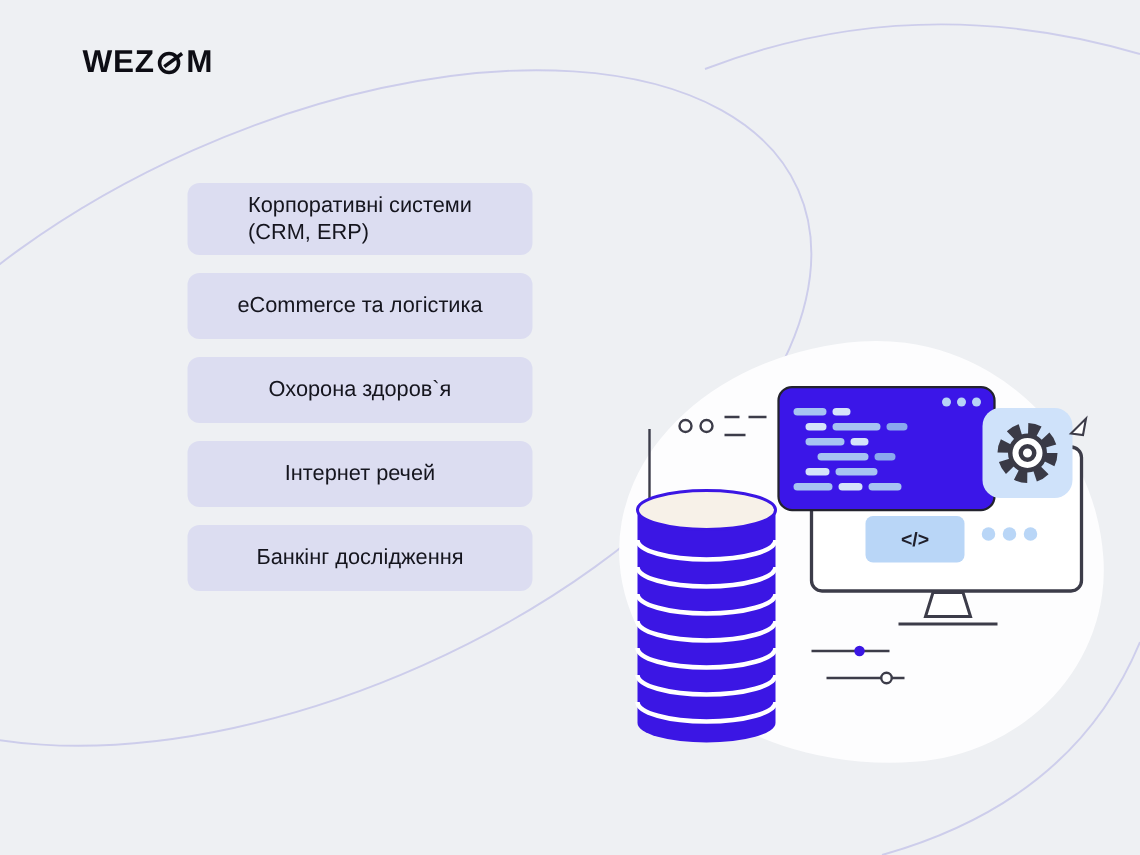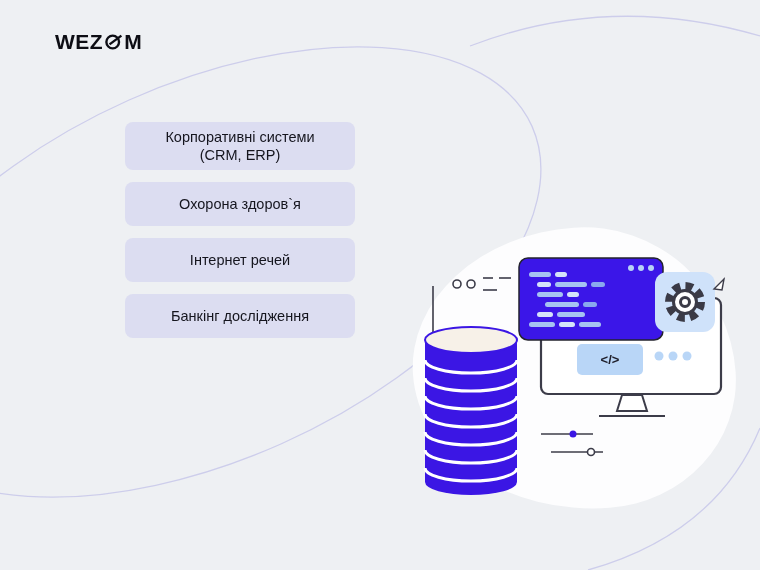--- a/index.html
+++ b/index.html
@@ -19,21 +19,21 @@
   }
   .logo-o { width:19px; height:18px; margin:0 1px; display:block; }
 
   .cards {
     position:absolute; left:125px; top:122px; width:230px;
     display:flex; flex-direction:column; gap:12px;
   }
   .card {
     background:#dcddf1; border-radius:8px; min-height:44px;
     display:flex; align-items:center; justify-content:center;
-    text-align:center; padding:6px 14px;
+    text-align:left; padding:6px 14px;
     font-size:14.5px; line-height:1.25; color:#15151e;
     white-space:pre-line;
   }
 
   .illu { position:absolute; left:405px; top:222px; width:345px; height:305px; }
   .illu > * { position:absolute; }
   .blob {
     left:8px; top:6px; width:322px; height:282px;
     background:#fdfdfe;
     border-radius:53% 47% 42% 58% / 48% 55% 45% 52%;
@@ -71,20 +71,21 @@
   <svg class="logo-o" viewBox="0 0 24 22">
     <circle cx="11" cy="11" r="8" fill="none" stroke="#0d0d14" stroke-width="3"></circle>
     <line x1="22" y1="3" x2="7" y2="14" stroke="#0d0d14" stroke-width="3"></line>
   </svg>
   <span>M</span>
 </div>
 
 <div class="cards">
   <div class="card"><span>Корпоративні системи
 (CRM, ERP)</span></div>
+  <div class="card"><span>eCommerce та логістика</span></div>
   <div class="card"><span>Охорона здоров`я</span></div>
   <div class="card"><span>Інтернет речей</span></div>
   <div class="card"><span>Банкінг дослідження</span></div>
 </div>
 
 <div class="illu">
   <div class="blob"></div>
 
   <svg class="bracket-svg" viewBox="0 0 30 70">
     <polyline points="6,2 6,62 24,62" fill="none" stroke="#3c3c49" stroke-width="1.6"></polyline>

